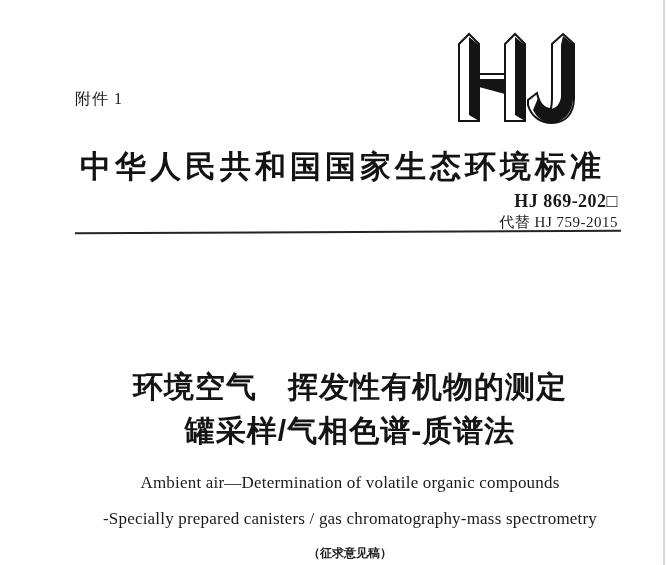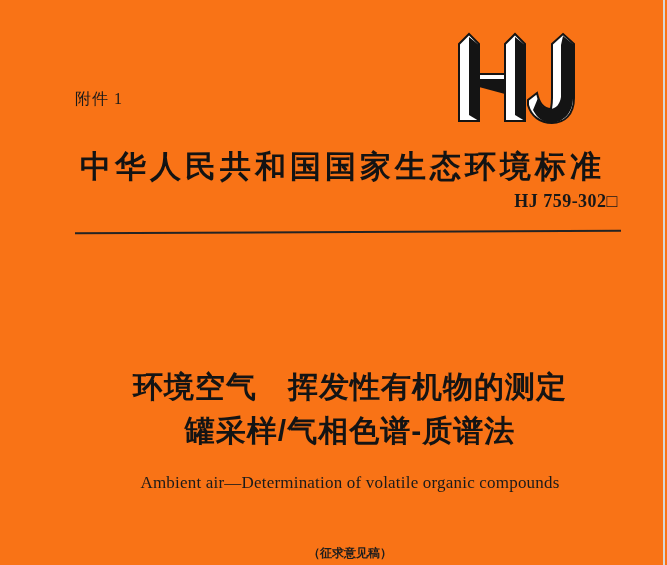--- a/index.html
+++ b/index.html
@@ -4,21 +4,21 @@
 <style>
   html, body {
     margin: 0;
     padding: 0;
     background: #e9e9e9;
   }
   .page {
     position: relative;
     width: 667px;
     height: 565px;
-    background: #f97316;
+    background: #ffffff;
     overflow: hidden;
     font-family: "Liberation Serif", "DejaVu Serif", serif;
     color: #161616;
   }
   .attachment {
     position: absolute;
     left: 75px;
     top: 89px;
     font-size: 16px;
     letter-spacing: 1px;
@@ -139,28 +139,30 @@
         <polygon points="13,7 23,15 23,91 13,85"></polygon>
         <polygon points="59,7 69,15 69,91 59,85"></polygon>
         <polygon points="23,50 49,50 49,64 23,57"></polygon>
         <path d="M107,6 L117,14 L117,68 C117,82 108,92 96,93 C88,93 81,88 77,80 L82,68 C84,75 88,79 94,79 C100,79 104,74 105,67 L105,15 Z"></path>
       </g>
     </svg>
   </div>
 
   <h1 class="heading">中华人民共和国国家生态环境标准</h1>
 
-  <div class="std-num">HJ 759-302□</div>
+  <div class="std-num">HJ 869-202□</div>
 
+  <div class="replaces">代替 HJ 759-2015</div>
 
   <div class="rule"></div>
 
   <div class="center title-cn title-cn-1">环境空气　挥发性有机物的测定</div>
 
   <div class="center title-cn title-cn-2">罐采样/气相色谱-质谱法</div>
 
   <div class="center title-en title-en-1">Ambient air—Determination of volatile organic compounds</div>
 
+  <div class="center title-en title-en-2">-Specially prepared canisters / gas chromatography-mass spectrometry</div>
 
   <div class="center draft">（征求意见稿）</div>
 
   <div class="page-edge"></div>
 </div>
 
 </body></html>

